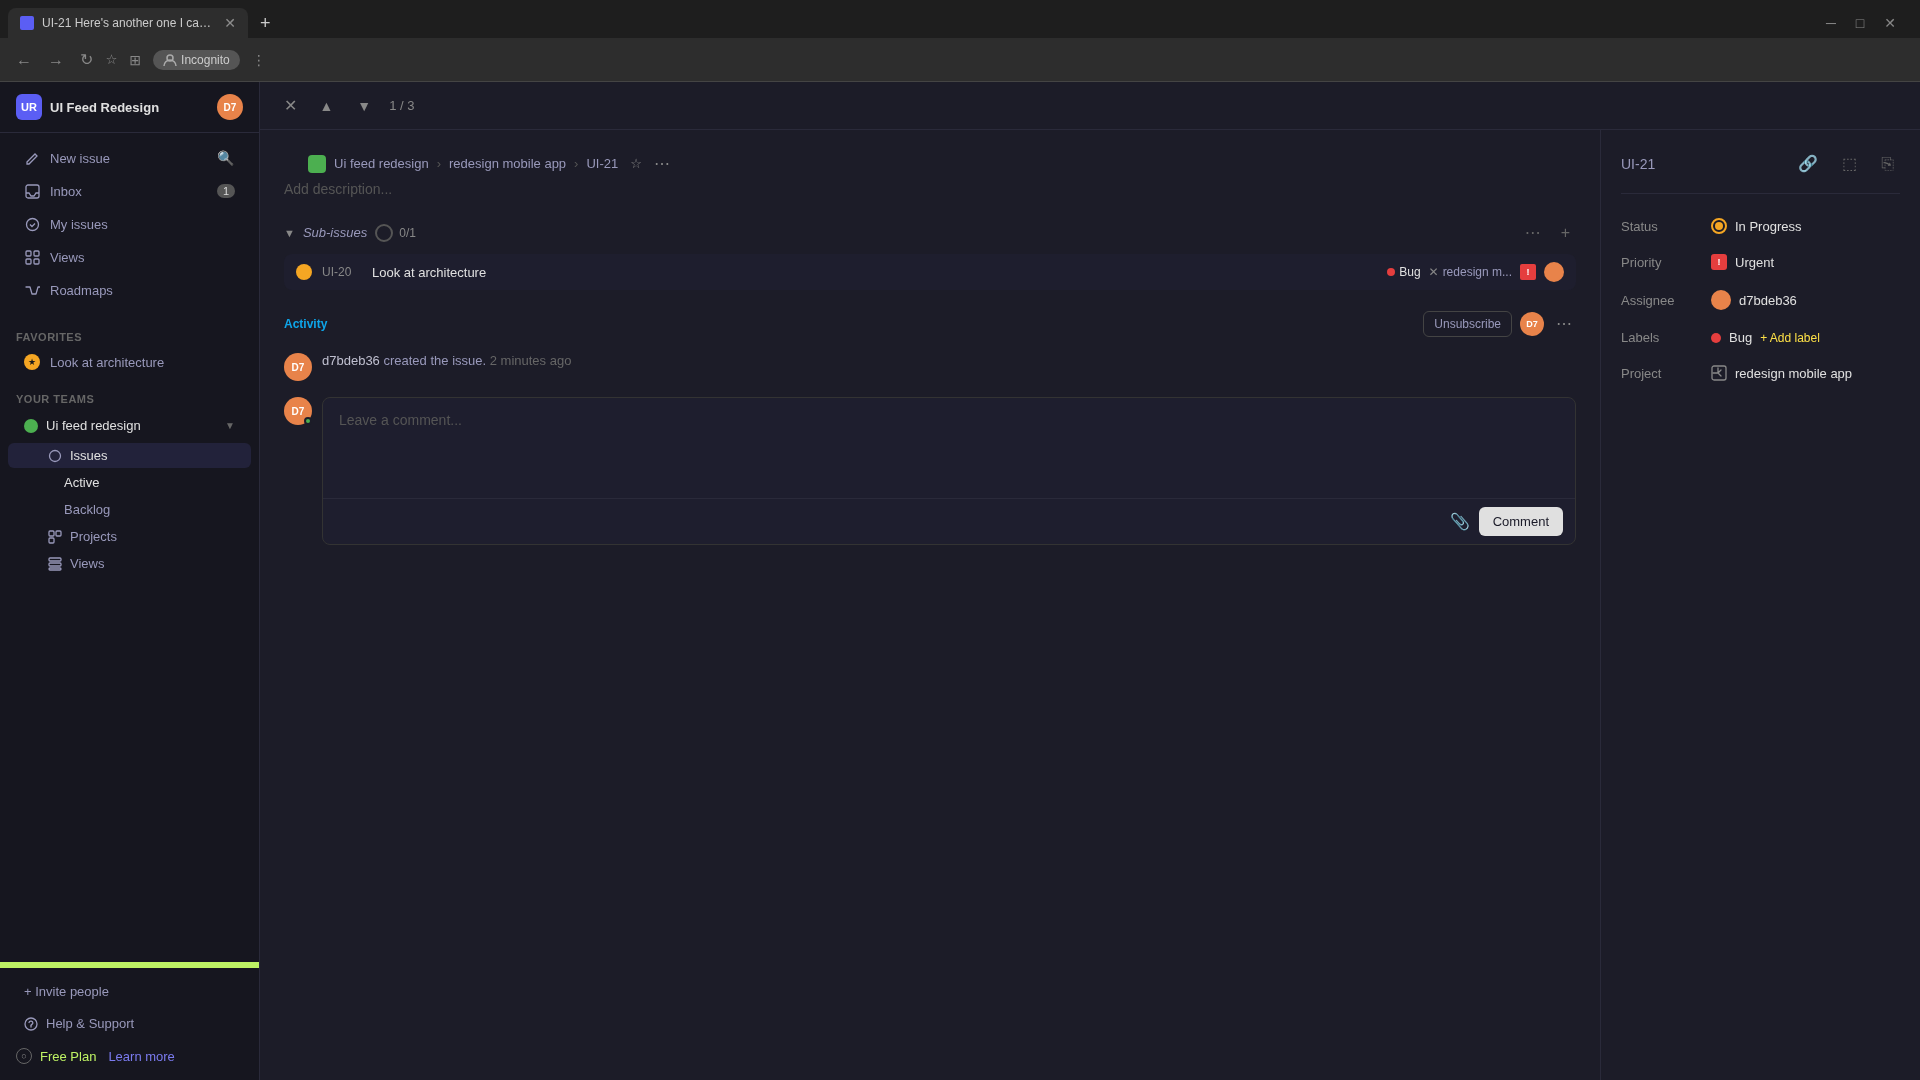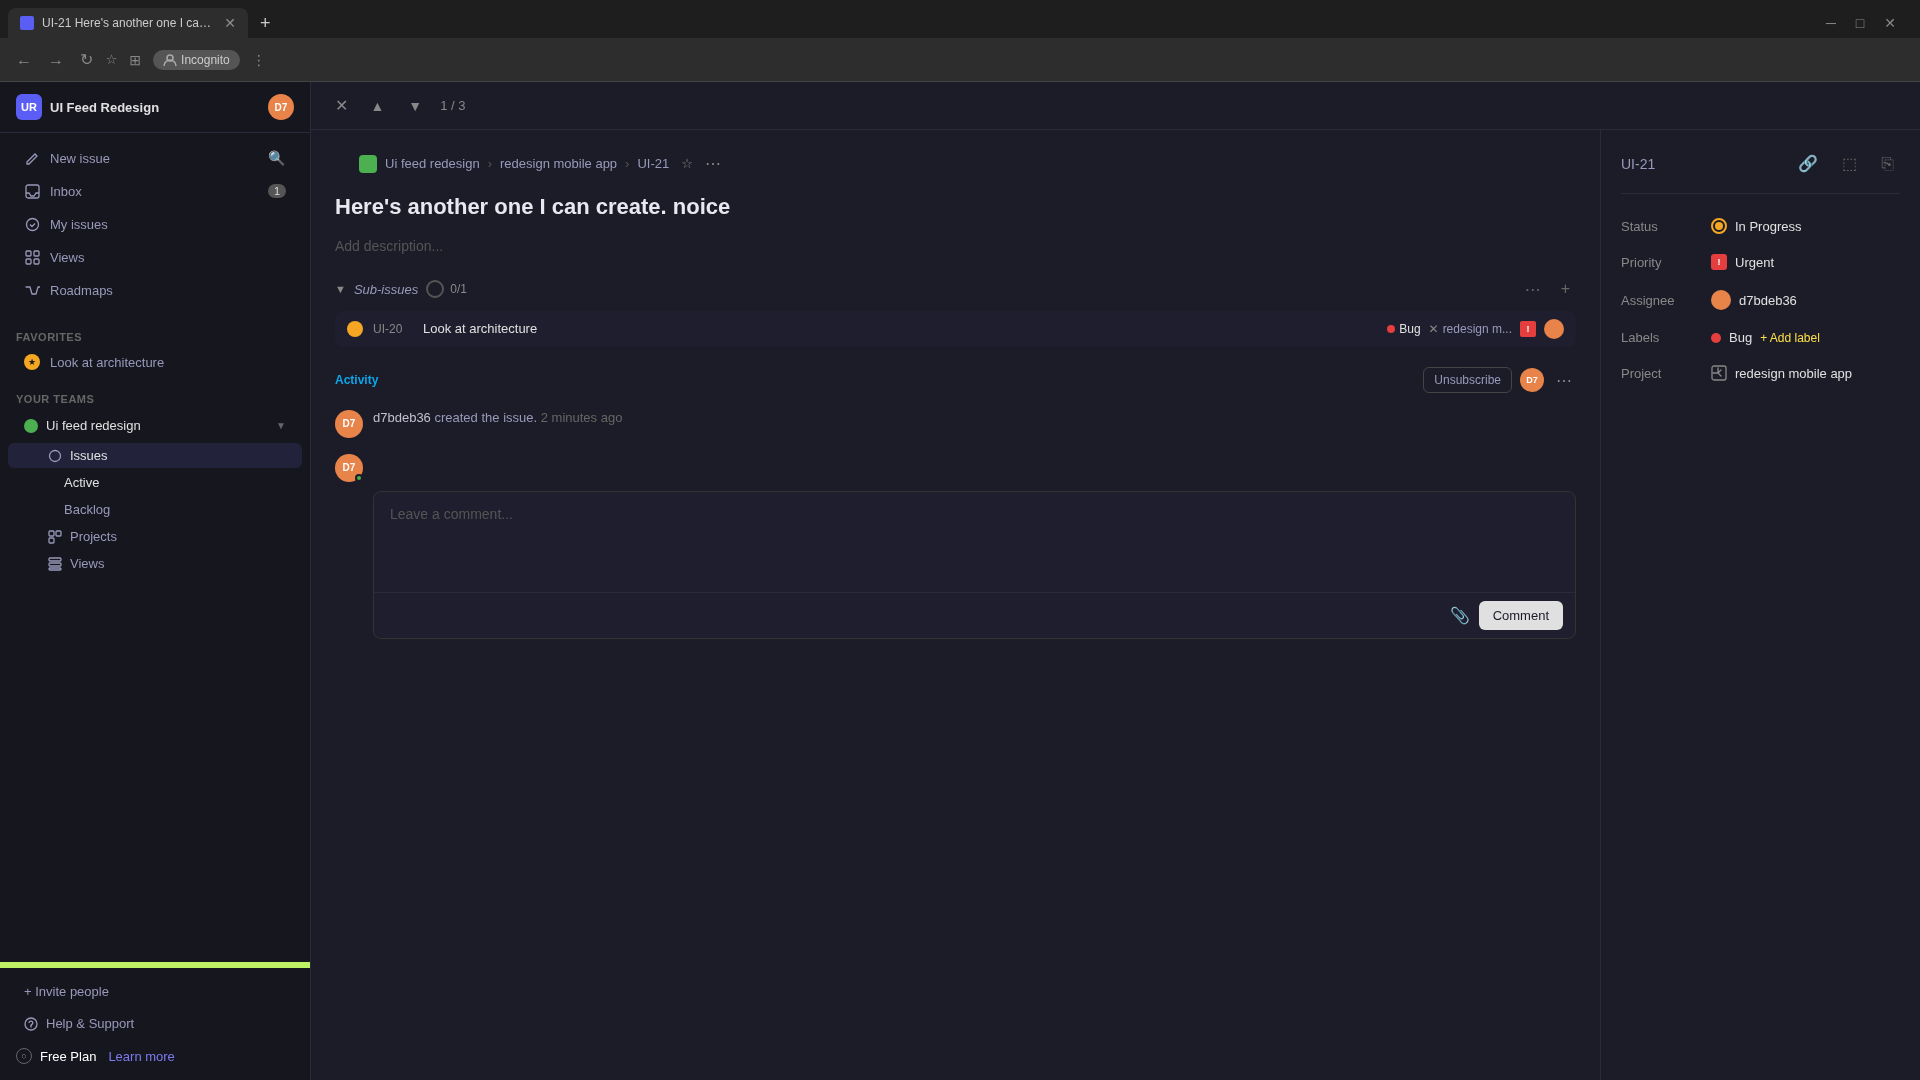--- a/index.html
+++ b/index.html
@@ -21,21 +21,21 @@
     .url-text { flex: 1; }
     .star-btn { background: none; border: none; color: #888; cursor: pointer; }
     .extensions { display: flex; align-items: center; gap: 8px; }
     .ext-btn { background: none; border: none; color: #888; cursor: pointer; font-size: 14px; padding: 4px; }
     .incognito-badge { background: #555; border-radius: 12px; padding: 3px 10px; font-size: 12px; color: #ccc; display: flex; align-items: center; gap: 4px; }
 
     
     .app { display: flex; flex: 1; overflow: hidden; background: #1c1c28; }
 
     
-    .sidebar { width: 311px; background: #16161f; display: flex; flex-direction: column; border-right: 1px solid #2a2a3a; flex-shrink: 0; }
+    .sidebar { width: 260px; background: #16161f; display: flex; flex-direction: column; border-right: 1px solid #2a2a3a; flex-shrink: 0; }
     .sidebar-header { padding: 12px 16px; display: flex; align-items: center; justify-content: space-between; border-bottom: 1px solid #2a2a3a; }
     .sidebar-brand { display: flex; align-items: center; gap: 8px; }
     .brand-avatar { width: 26px; height: 26px; background: #5b5ef4; border-radius: 6px; display: flex; align-items: center; justify-content: center; font-size: 11px; font-weight: 700; color: white; flex-shrink: 0; }
     .brand-name { font-size: 13px; font-weight: 600; color: #e0e0e0; }
     .user-avatar { width: 26px; height: 26px; background: #e8834a; border-radius: 50%; display: flex; align-items: center; justify-content: center; font-size: 10px; font-weight: 700; color: white; flex-shrink: 0; }
 
     .sidebar-nav { padding: 8px 0; }
     .sidebar-item { display: flex; align-items: center; gap: 10px; padding: 8px 16px; cursor: pointer; border-radius: 6px; margin: 1px 8px; color: #9999bb; font-size: 13px; }
     .sidebar-item .item-icon { width: 16px; height: 16px; display: flex; align-items: center; justify-content: center; flex-shrink: 0; }
     .sidebar-item .item-label { flex: 1; }
@@ -54,21 +54,21 @@
     .team-subitem { display: flex; align-items: center; gap: 8px; padding: 5px 16px 5px 40px; cursor: pointer; color: #9999bb; font-size: 13px; margin: 1px 8px; border-radius: 6px; }
     .team-subitem.active { color: #e0e0e0; background: #22223a; }
 
     .team-subsubitem { display: flex; align-items: center; gap: 8px; padding: 5px 16px 5px 56px; cursor: pointer; color: #9999bb; font-size: 13px; margin: 1px 8px; border-radius: 6px; }
     .team-subsubitem.active { color: #e0e0e0; }
 
     .sidebar-bottom { margin-top: auto; padding: 8px 0; border-top: 6px solid #bef264; }
     .invite-item { display: flex; align-items: center; gap: 8px; padding: 8px 24px; cursor: pointer; color: #9999bb; font-size: 13px; }
     .help-item { display: flex; align-items: center; gap: 8px; padding: 8px 16px; cursor: pointer; color: #9999bb; font-size: 13px; margin: 1px 8px; border-radius: 6px; }
     .plan-item { display: flex; align-items: center; gap: 8px; padding: 8px 16px; font-size: 13px; }
-    .plan-label { color: #ffffff; }
+    .plan-label { color: #bef264; }
     .plan-upgrade { color: #7b7bef; cursor: pointer; font-size: 13px; margin-left: 4px; }
     .plan-icon { width: 16px; height: 16px; border: 1px solid #666; border-radius: 50%; display: flex; align-items: center; justify-content: center; font-size: 9px; color: #888; flex-shrink: 0; }
 
     
     .main-content { flex: 1; display: flex; flex-direction: column; overflow: hidden; }
 
     
     .issue-toolbar { display: flex; align-items: center; padding: 10px 20px; border-bottom: 1px solid #2a2a3a; gap: 12px; background: #1c1c28; }
     .close-btn { background: none; border: none; color: #888; cursor: pointer; font-size: 16px; padding: 4px; }
     .nav-arrow { background: none; border: none; color: #888; cursor: pointer; font-size: 14px; padding: 4px 6px; }
@@ -125,21 +125,21 @@
     .activity-item { display: flex; align-items: flex-start; gap: 10px; margin-bottom: 16px; }
     .activity-avatar { width: 28px; height: 28px; background: #e8834a; border-radius: 50%; display: flex; align-items: center; justify-content: center; font-size: 10px; font-weight: 700; color: white; flex-shrink: 0; }
     .activity-text { font-size: 13px; color: #9999bb; }
     .activity-author { color: #c0c0d0; font-weight: 500; }
     .activity-time { color: #666; }
 
     
     .comment-box { display: flex; align-items: flex-start; gap: 10px; margin-top: 8px; }
     .comment-avatar { width: 28px; height: 28px; background: #e8834a; border-radius: 50%; display: flex; align-items: center; justify-content: center; font-size: 10px; font-weight: 700; color: white; flex-shrink: 0; position: relative; }
     .online-dot { width: 8px; height: 8px; background: #4caf50; border-radius: 50%; position: absolute; bottom: 0; right: 0; border: 2px solid #1c1c28; }
-    .comment-input-wrapper { flex: 1; border: 1px solid #333; border-radius: 8px; background: #1e1e2e; overflow: hidden; margin-top: 37px; }
+    .comment-input-wrapper { flex: 1; border: 1px solid #333; border-radius: 8px; background: #1e1e2e; overflow: hidden; }
     .comment-placeholder { padding: 14px 16px; color: #555; font-size: 14px; min-height: 100px; }
     .comment-footer { display: flex; align-items: center; justify-content: flex-end; padding: 8px 12px; gap: 8px; border-top: 1px solid #2a2a3a; }
     .attach-btn { background: none; border: none; color: #666; cursor: pointer; font-size: 16px; }
     .comment-btn { background: #e0e0e0; color: #1a1a28; border: none; border-radius: 6px; padding: 7px 14px; font-size: 13px; font-weight: 500; cursor: pointer; }
 
     
     .issue-sidebar { width: 320px; border-left: 1px solid #2a2a3a; padding: 20px; background: #1c1c28; overflow-y: auto; }
     .issue-id-header { display: flex; align-items: center; gap: 12px; margin-bottom: 24px; padding-bottom: 16px; border-bottom: 1px solid #2a2a3a; }
     .issue-id-label { color: #9999bb; font-size: 14px; font-weight: 500; flex: 1; }
     .sidebar-action-btn { background: none; border: none; color: #666; cursor: pointer; font-size: 16px; padding: 4px 6px; }
@@ -345,21 +345,20 @@
           <div class="bread-icon"></div>
           <span class="bread-link">Ui feed redesign</span>
           <span class="bread-sep">›</span>
           <span class="bread-link">redesign mobile app</span>
           <span class="bread-sep">›</span>
           <span class="bread-current">UI-21</span>
           <span class="bread-star">☆</span>
           <button class="bread-more">⋯</button>
         </div>
 
-        <div class="issue-title">Here's another one I can create. noice</div>
         <div class="issue-description-placeholder">Add description...</div>
 
         <div class="subissues-section">
           <div class="subissues-header">
             <button class="subissues-toggle">▼</button>
             <span class="subissues-label">Sub-issues</span>
             <div class="subissues-progress">
               <div class="progress-circle"></div>
               <span>0/1</span>
             </div>

